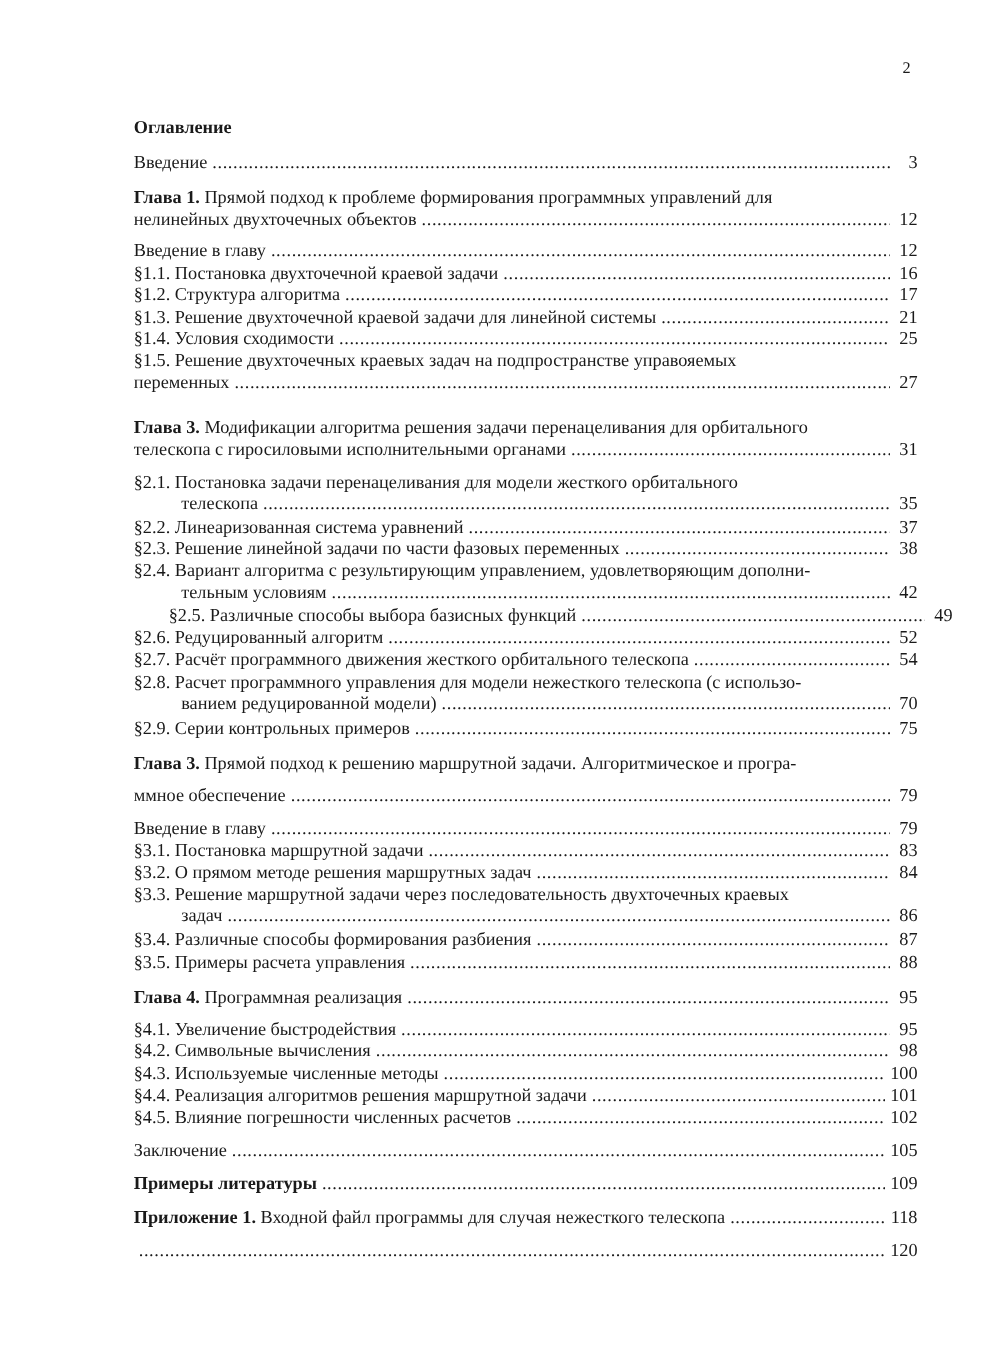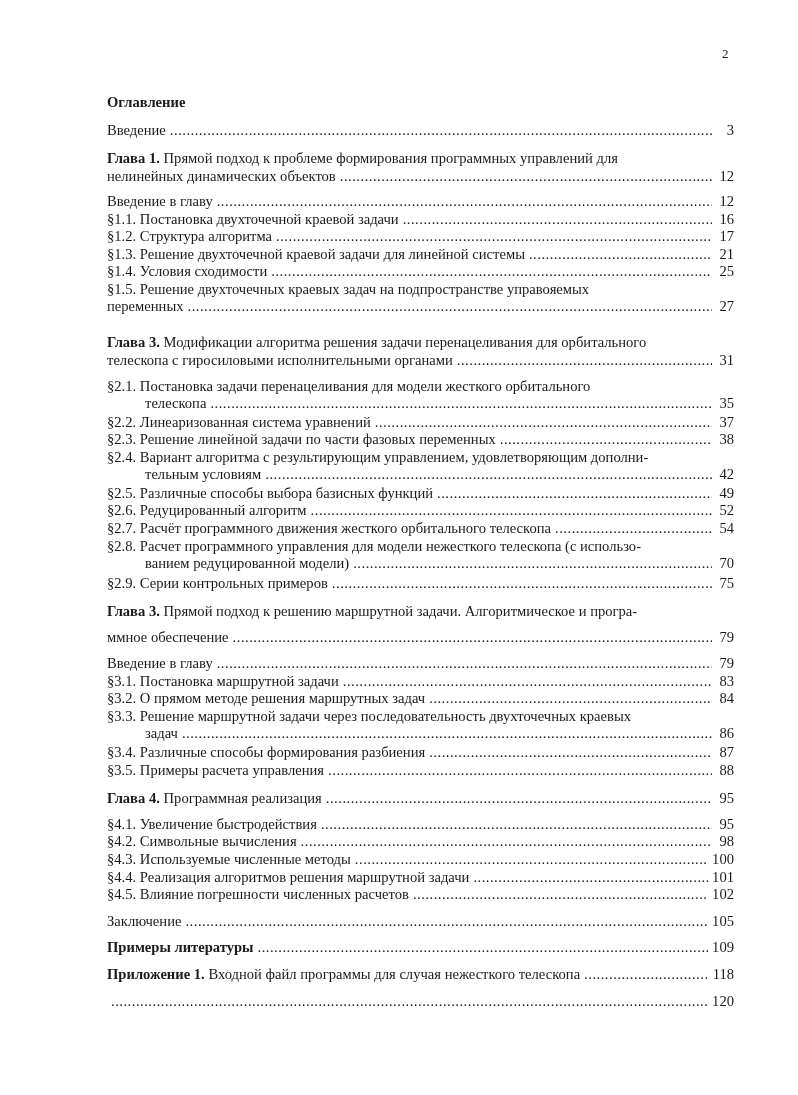--- a/index.html
+++ b/index.html
@@ -27,21 +27,21 @@
         <span class="txt">Введение</span>
         <span class="dots"></span>
         <span class="pg">3</span>
       </div>
     </div>
     <div class="row" style="top: 150px;">
       <div class="line">
         <span class="txt"><b>Глава 1.</b> Прямой подход к проблеме формирования программных управлений для</span>
       </div>
       <div class="line" style="margin-top: 1px;">
-        <span class="txt">нелинейных динамических объектов</span>
+        <span class="txt">нелинейных двухточечных объектов</span>
         <span class="dots"></span>
         <span class="pg">12</span>
       </div>
     </div>
     <div class="row" style="top: 193px;">
       <div class="line">
         <span class="txt">Введение в главу</span>
         <span class="dots"></span>
         <span class="pg">12</span>
       </div>
@@ -121,21 +121,21 @@
     <div class="row" style="top: 449px;">
       <div class="line">
         <span class="txt">§2.4. Вариант алгоритма с результирующим управлением, удовлетворяющим дополни-</span>
       </div>
       <div class="line ind">
         <span class="txt">тельным условиям</span>
         <span class="dots"></span>
         <span class="pg">42</span>
       </div>
     </div>
-    <div class="row" style="top: 485px;">
+    <div class="row" style="top: 485px; margin-left: 28px;">
       <div class="line">
         <span class="txt">§2.5. Различные способы выбора базисных функций</span>
         <span class="dots"></span>
         <span class="pg">49</span>
       </div>
     </div>
     <div class="row" style="top: 502px;">
       <div class="line">
         <span class="txt">§2.6. Редуцированный алгоритм</span>
         <span class="dots"></span>

